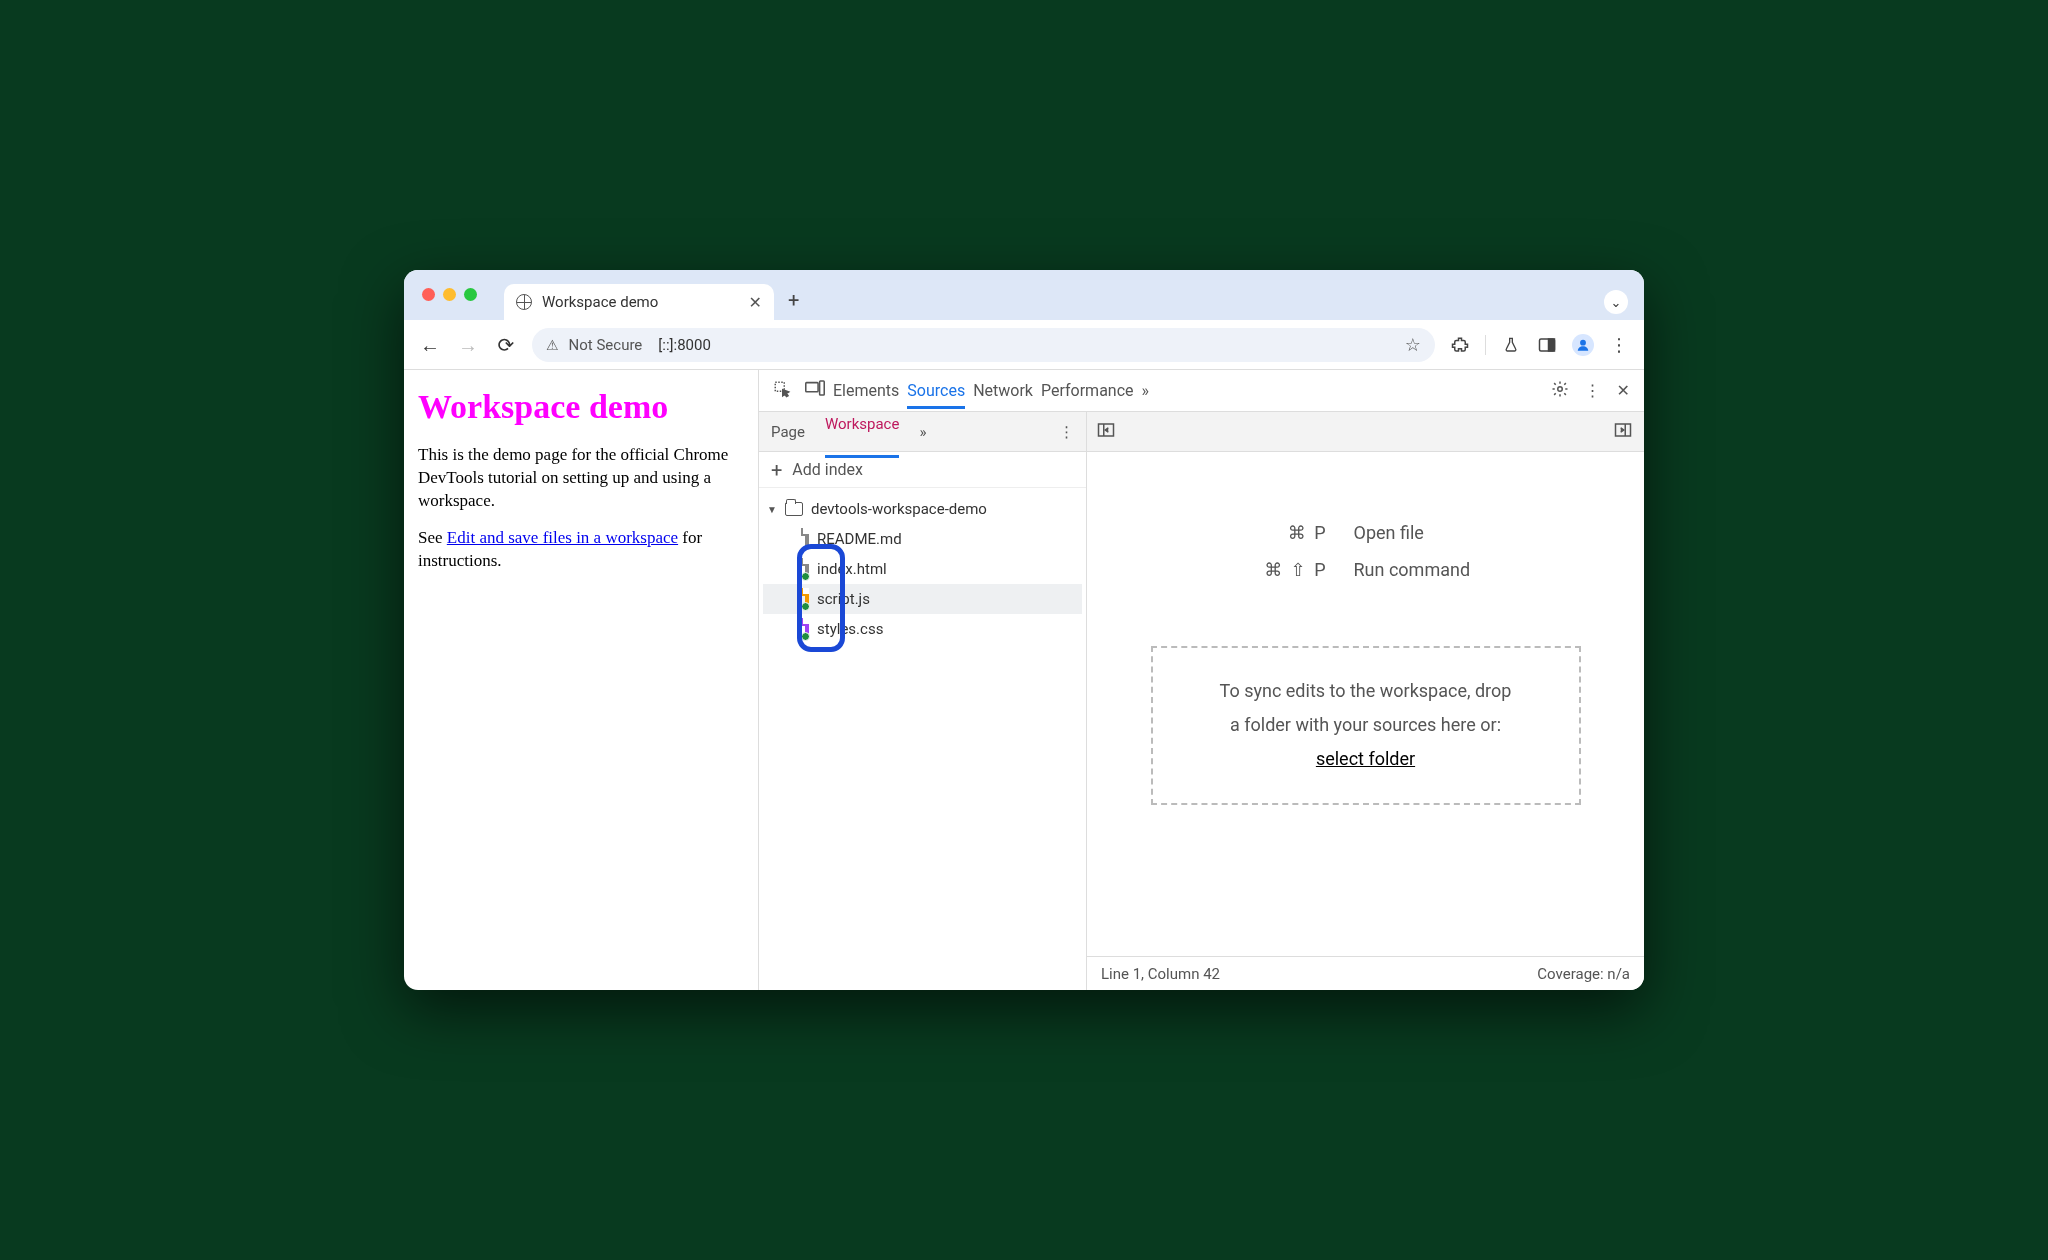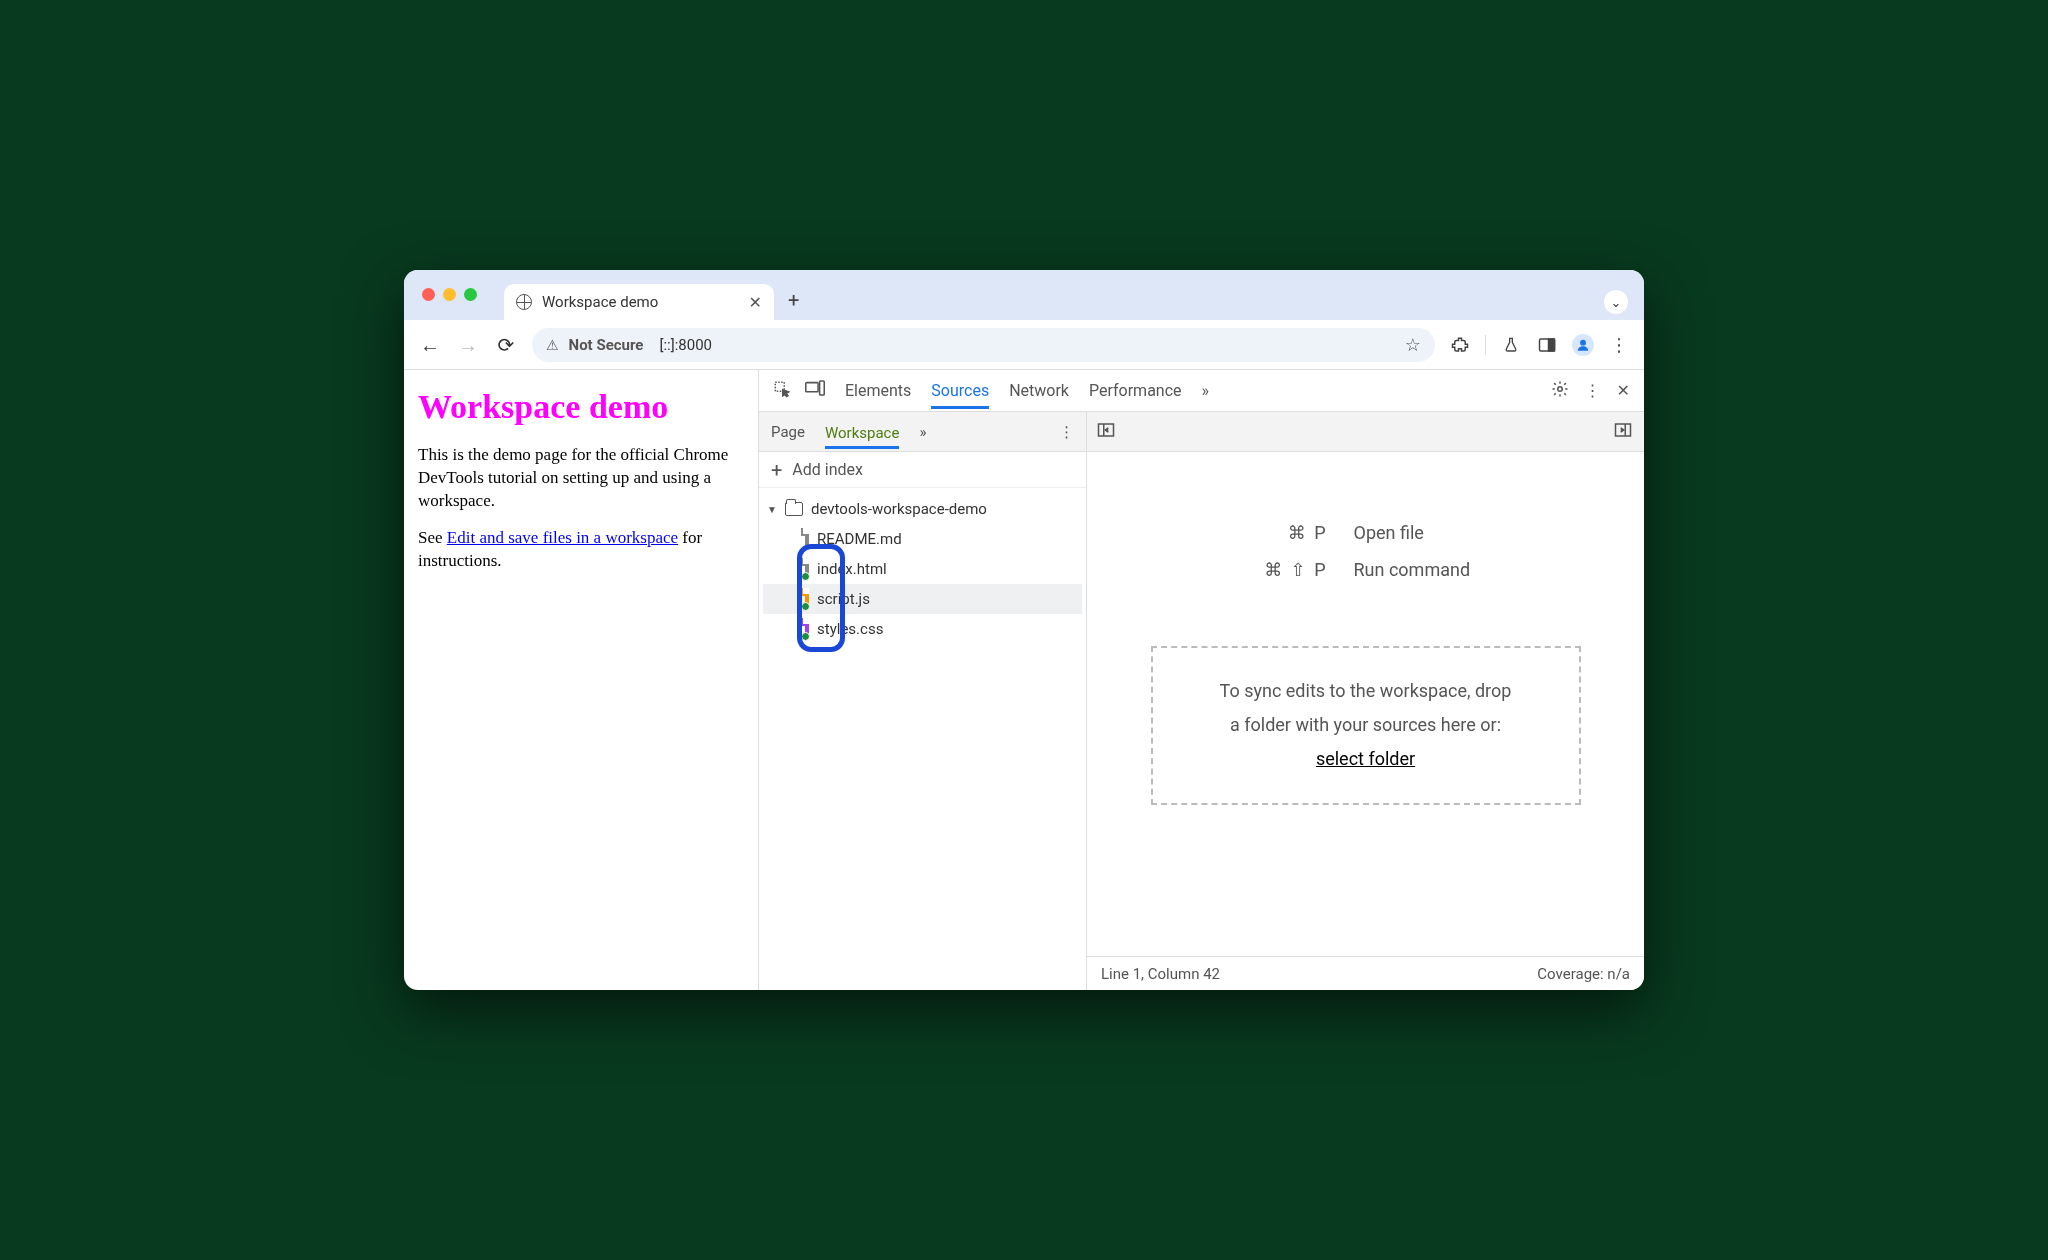--- a/index.html
+++ b/index.html
@@ -79,21 +79,21 @@
     background: #eef2f9;
     border-radius: 17px;
     display: flex;
     align-items: center;
     padding: 0 14px;
     gap: 10px;
     font-size: 15px;
     color: #555;
   }
   .warn { font-size: 14px; }
-  .notsecure { color: #555; font-weight: 700; }
+  .notsecure { color: #555; font-weight: 400; }
   .url { color:#333; margin-left: 6px; }
   .star { margin-left:auto; font-size:18px; color:#555; cursor:pointer;}
   .toolicon { width:22px; height:22px; display:flex; align-items:center; justify-content:center; color:#444; cursor:pointer; font-size:18px;}
   .avatar { width:22px; height:22px; border-radius:50%; background:#d7e6ff; display:flex; align-items:center; justify-content:center; }
   .avatar svg { fill:#1a73e8; }
   .sep { width:1px; height:20px; background:#ddd; }
   
   .body {
     flex:1;
     display:flex;
@@ -114,21 +114,21 @@
     flex:1;
     display:flex;
     flex-direction:column;
     background:#fff;
     min-width:0;
   }
   .dt-tabs {
     height: 42px;
     display:flex;
     align-items:center;
-    gap:20px;
+    gap:8px;
     padding: 0 14px;
     border-bottom: 1px solid #ddd;
     font-size:16px;
     color:#555;
   }
   .dt-tabs .pre { display:flex; gap:12px; color:#555; }
   .dt-ic { width:20px; cursor:pointer; }
   .dt-tab { cursor:pointer; padding: 9px 0; }
   .dt-tab.active { color:#1a73e8; border-bottom: 3px solid #1a73e8; padding-bottom:6px;}
   .dt-more { margin-left:auto; display:flex; gap:16px; align-items:center; color:#555; }
@@ -149,21 +149,21 @@
     display:flex;
     align-items:center;
     gap:20px;
     padding:0 12px;
     border-bottom:1px solid #ddd;
     font-size:15px;
     color:#555;
     background: #f3f3f3;
   }
   .src-tab { cursor:pointer; padding:9px 0;}
-  .src-tab.active { color:#4d7c0f; border-bottom:3px solid #1a73e8; padding-bottom:4px; }
+  .src-tab.active { color:#be185d; border-bottom:3px solid #1a73e8; padding-bottom:22px; }
   .src-tabs .spread { margin-left:auto; display:flex; gap:14px; align-items:center;}
   .addfolder {
     height: 36px;
     display:flex;
     align-items:center;
     gap:10px;
     padding:0 12px;
     font-size:16px;
     color:#555;
     border-bottom:1px solid #eee;

